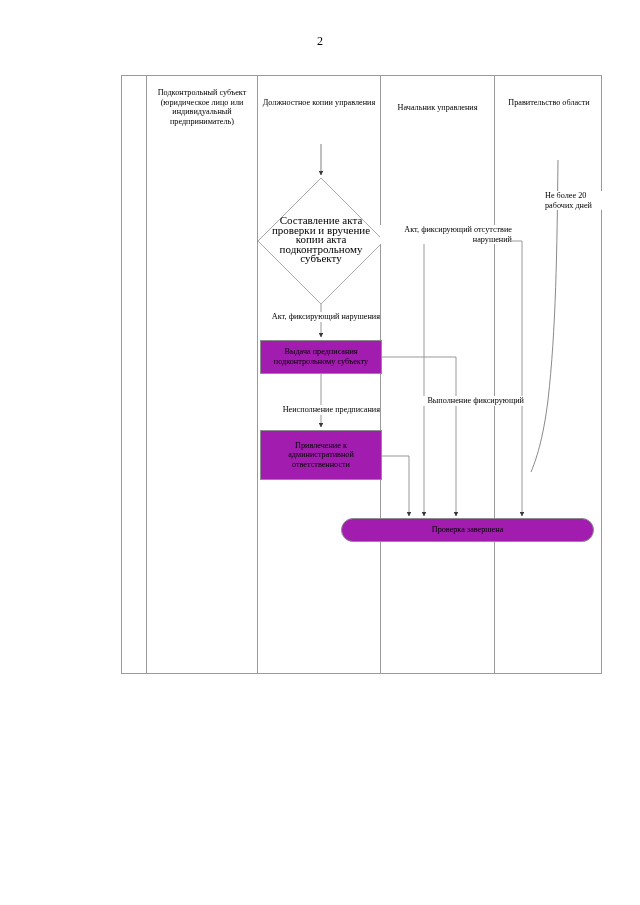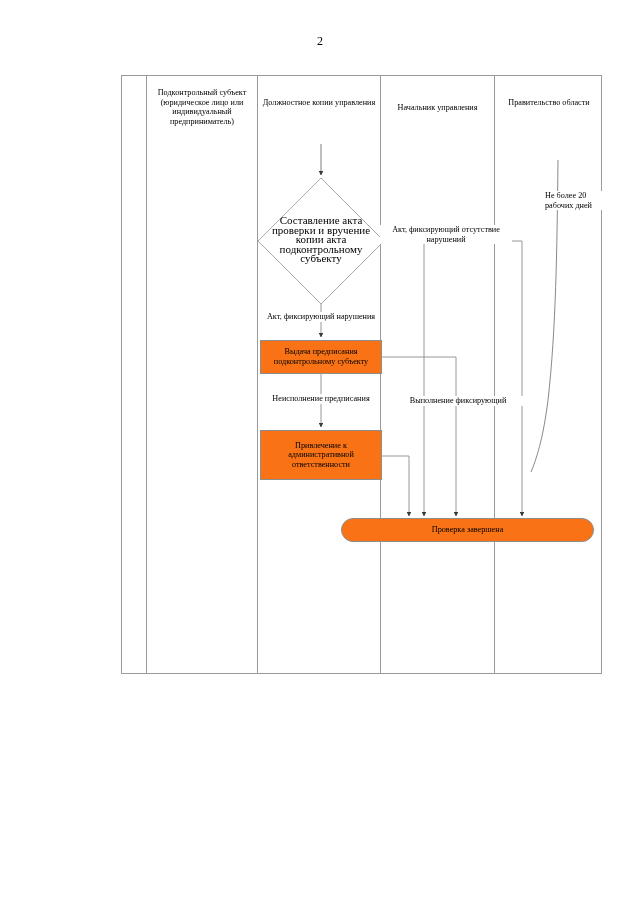--- a/index.html
+++ b/index.html
@@ -72,21 +72,21 @@
   
   .node {
     position: absolute;
     box-sizing: border-box;
     display: flex;
     align-items: center;
     justify-content: center;
     text-align: center;
     font-size: 8.2px;
     line-height: 9.6px;
-    background: #f97316;
+    background: #a21caf;
   }
   .node.rect {
     border: 1px solid #8d8d8d;
   }
   .node.rounded {
     border: 1px solid #8d8d8d;
     border-radius: 14px;
   }
   .node-text { padding: 0 3px; display: block; }
 
@@ -114,28 +114,28 @@
   #node-privlechenie {
     left: 260px; top: 430px; width: 122px; height: 50px; align-items: center;
   }
   #node-zavershena {
     left: 341px; top: 518px; width: 253px; height: 24px;
   }
 
   
   .flow-label {
     position: absolute;
-    text-align: center;
+    text-align: right;
     font-size: 8.2px;
     line-height: 9.6px;
     background: #ffffff;
   }
   #label-bez-narush { left: 380px; top: 225px; width: 132px; }
   #label-narusheniya { left: 262px; top: 312px; width: 118px; }
-  #label-neispolnenie { left: 262px; top: 394px; width: 118px; }
+  #label-neispolnenie { left: 262px; top: 405px; width: 118px; }
   #label-vypolnenie { left: 392px; top: 396px; width: 132px; }
   #label-srok {
     left: 545px; top: 191px; width: 64px; text-align: left;
   }
 
   
   #wires {
     position: absolute;
     left: 0; top: 0;
     width: 640px;

